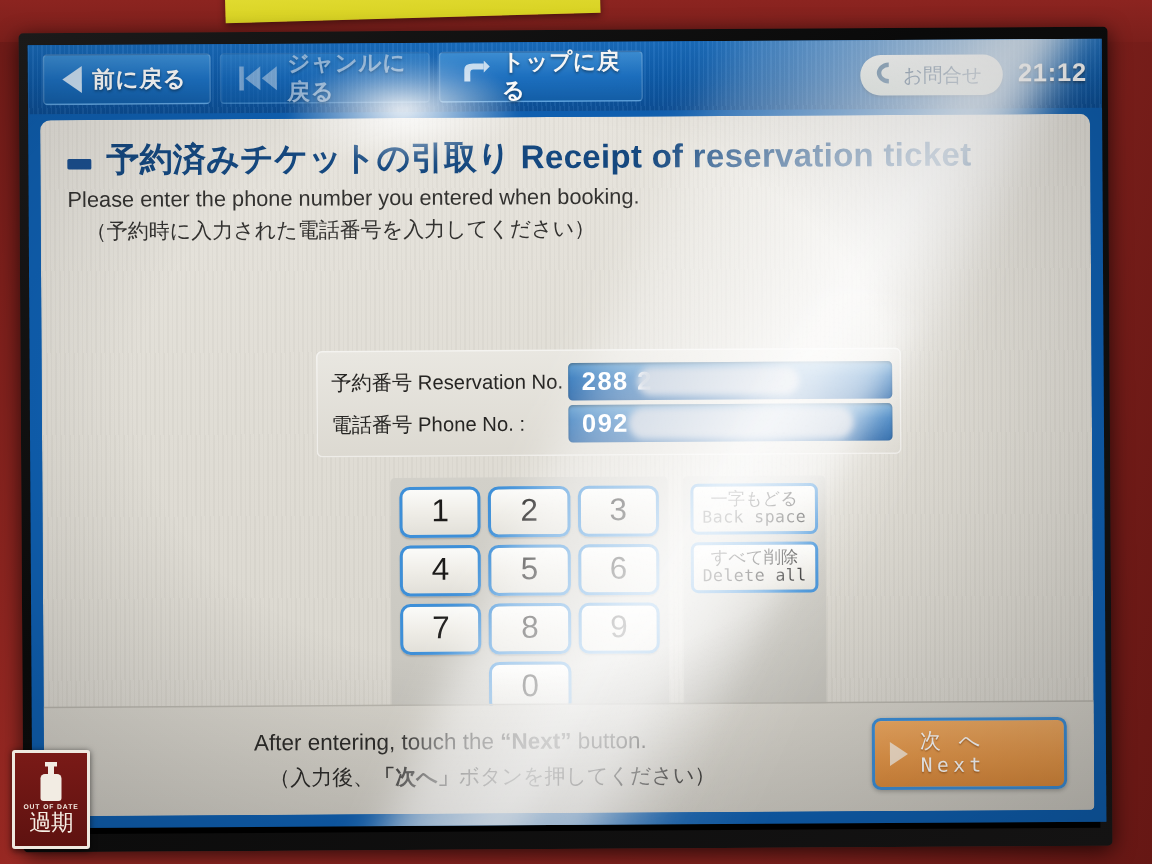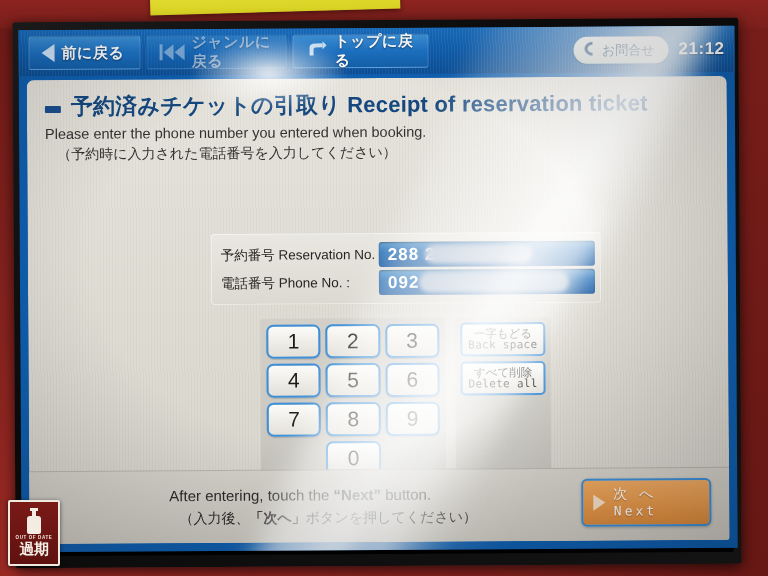--- a/index.html
+++ b/index.html
@@ -465,21 +465,21 @@
   .sticker .oos {
     font-size: 4.5px;
     color: #f4ece2;
     letter-spacing: 0.6px;
     font-weight: bold;
     white-space: nowrap;
   }
   .sticker .cn {
     font-size: 15px;
     color: #f7f0e6;
-    font-weight: bold;
+    font-weight: normal;
     line-height: 1;
     letter-spacing: -0.5px;
   }
 </style>
 </head>
 <body>
 
 <div id="photo">
 
   <div class="machine-body"></div>

